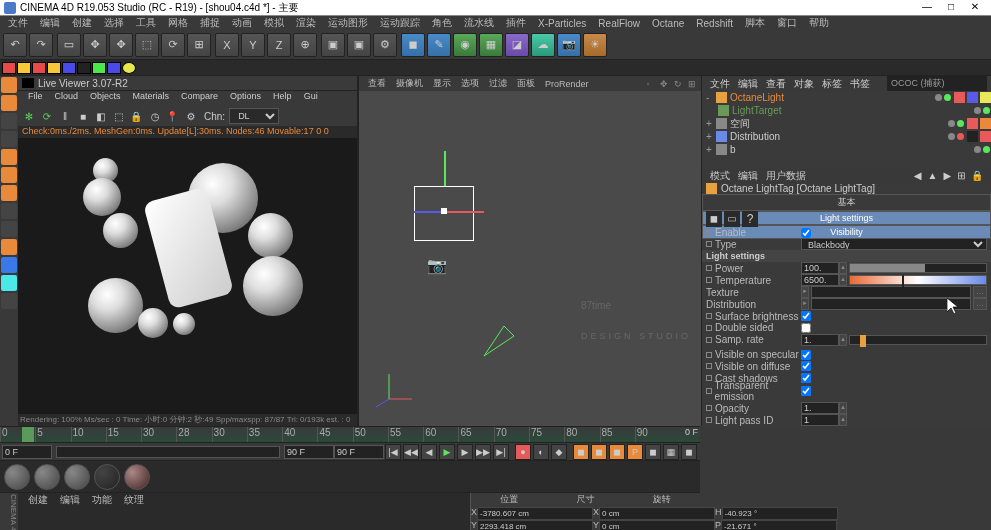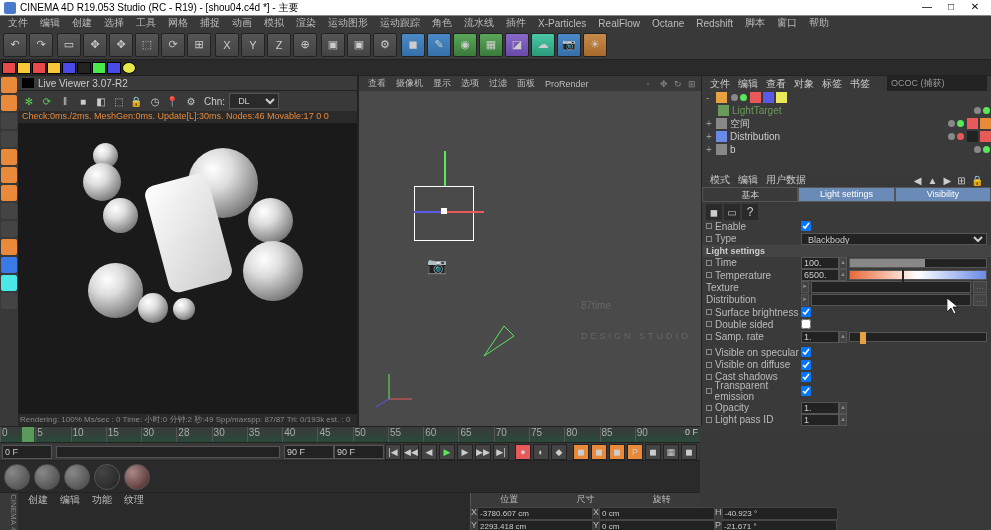--- a/index.html
+++ b/index.html
@@ -58,21 +58,21 @@
 .objrow .oname { flex: 1; }
 .objrow .dots { display: flex; }
 .objrow .dot { width: 7px; height: 7px; border-radius: 50%; margin: 0 1px; }
 .objrow .tag { width: 11px; height: 11px; margin-left: 2px; }
 .rp-mid { background: #393939; height: 15px; display: flex; align-items: center; padding: 0 4px; font-size: 9px; }
 .rp-mid span { padding: 0 4px; }
 .rp-mid .spacer { flex: 1; }
 .rp-mid .arr { padding: 0 3px; }
 .attrhead { background: #3a3a3a; height: 14px; display: flex; align-items: center; padding: 0 4px; }
 .attrhead .aticon { width: 11px; height: 11px; background: #e8a040; margin-right: 4px; }
-.tabs { display: flex; height: 15px; }
+.tabs { display: flex; height: 15px; flex-direction: column; }
 .tab { flex: 1; text-align: center; padding: 1px; background: #3a3a3a; border: 1px solid #555; font-size: 9px; }
 .tab.active { background: #6a8ab8; color: #fff; }
 .attriconrow { height: 18px; display: flex; padding: 2px 4px; }
 .attriconrow .abtn { width: 16px; height: 16px; background: #2a2a2a; margin-right: 2px; display:flex;align-items:center;justify-content:center;}
 .proprow { display: flex; align-items: center; height: 15px; padding: 0 4px; font-size: 9px; }
 .proprow .plabel { width: 95px; color: #bbb; display: flex; align-items: center; }
 .proprow .pbullet { width: 6px; height: 6px; border: 1px solid #888; background: transparent; margin-right: 3px; }
 .proprow .pbullet.f { background: #888; }
 .proprow .pcheck { width: 10px; height: 10px; }
 .proprow .pinput { background: #222; color: #ccc; border: 1px solid #555; width: 38px; height: 12px; padding: 0 2px; font-size: 9px; }
@@ -215,20 +215,30 @@
     <div class="licon" style="background:#3a7ae8"></div>
     <div class="licon" style="background:#4ae8e8"></div>
     <div class="licon" style="background:#444"></div>
   </div>
 
   <div style="width:340px;display:flex;flex-direction:column;border-right:1px solid #222">
     <div class="liveviewer-head">
       <div class="logo2"></div>
       <span>Live Viewer 3.07-R2</span>
     </div>
+    <div class="liveviewer-menu">
+      <span>File</span>
+      <span>Cloud</span>
+      <span>Objects</span>
+      <span>Materials</span>
+      <span>Compare</span>
+      <span>Options</span>
+      <span>Help</span>
+      <span>Gui</span>
+    </div>
     <div class="liveviewer-tb">
       <div class="smbtn" style="color:#5aca5a">✻</div>
       <div class="smbtn" style="color:#5aca5a">⟳</div>
       <div class="smbtn">‖</div>
       <div class="smbtn">■</div>
       <div class="smbtn">◧</div>
       <div class="smbtn">⬚</div>
       <div class="smbtn">🔒</div>
       <div class="smbtn">◷</div>
       <div class="smbtn">📍</div>
@@ -306,20 +316,21 @@
       <span>对象</span>
       <span>标签</span>
       <span>书签</span>
       <span class="spacer"></span>
       <span class="searchbox">OCOC (捕获)</span>
     </div>
     <div class="objtree">
       <div class="objrow">
         <span class="expand" style="padding-left:0px">-</span>
         <span class="oicon" style="background:#e8a040"></span>
+        <span class="oname" style="color:#e88a3a">OctaneLight</span>
         <span class="dots">
             <span class="dot" style="background:#888"></span>
             <span class="dot" style="background:#5ae85a"></span>
           </span>
         <span class="tag" style="background:#e85a5a"></span>
         <span class="tag" style="background:#5a5ae8"></span>
         <span class="tag" style="background:#e8e85a"></span>
       </div>
       <div class="objrow">
         <span class="expand" style="padding-left:12px"></span>
@@ -367,20 +378,24 @@
       <span>模式</span>
       <span>编辑</span>
       <span>用户数据</span>
       <span class="spacer"></span>
       <span class="arr">◀</span>
       <span class="arr">▲</span>
       <span class="arr">▶</span>
       <span class="arr">⊞</span>
       <span class="arr">🔒</span>
     </div>
+    <div class="attrhead">
+      <div class="aticon"></div>
+      <span>Octane LightTag [Octane LightTag]</span>
+    </div>
     <div class="tabs">
       <div class="tab">基本</div>
       <div class="tab active">Light settings</div>
       <div class="tab" style="background:#6a8ab8;color:#fff">Visibility</div>
     </div>
     <div class="attriconrow">
       <div class="abtn">◼</div>
       <div class="abtn">▭</div>
       <div class="abtn" style="font-size:12px">?</div>
     </div>
@@ -396,21 +411,21 @@
       <div class="plabel">
           <span class="pbullet"></span>
           <span>Type</span>
         </div>
       <select class="pselect"><option>Blackbody</option></select>
     </div>
     <div class="sectionhead">Light settings</div>
     <div class="proprow">
       <div class="plabel">
           <span class="pbullet"></span>
-          <span>Time</span>
+          <span>Power</span>
         </div>
       <input class="pinput" value="100." style="">
         <span class="pspin">▴</span>
       <div class="pslider">
           <div class="pfill" style="width:55%"></div>
         </div>
     </div>
     <div class="proprow">
       <div class="plabel">
           <span class="pbullet"></span>

